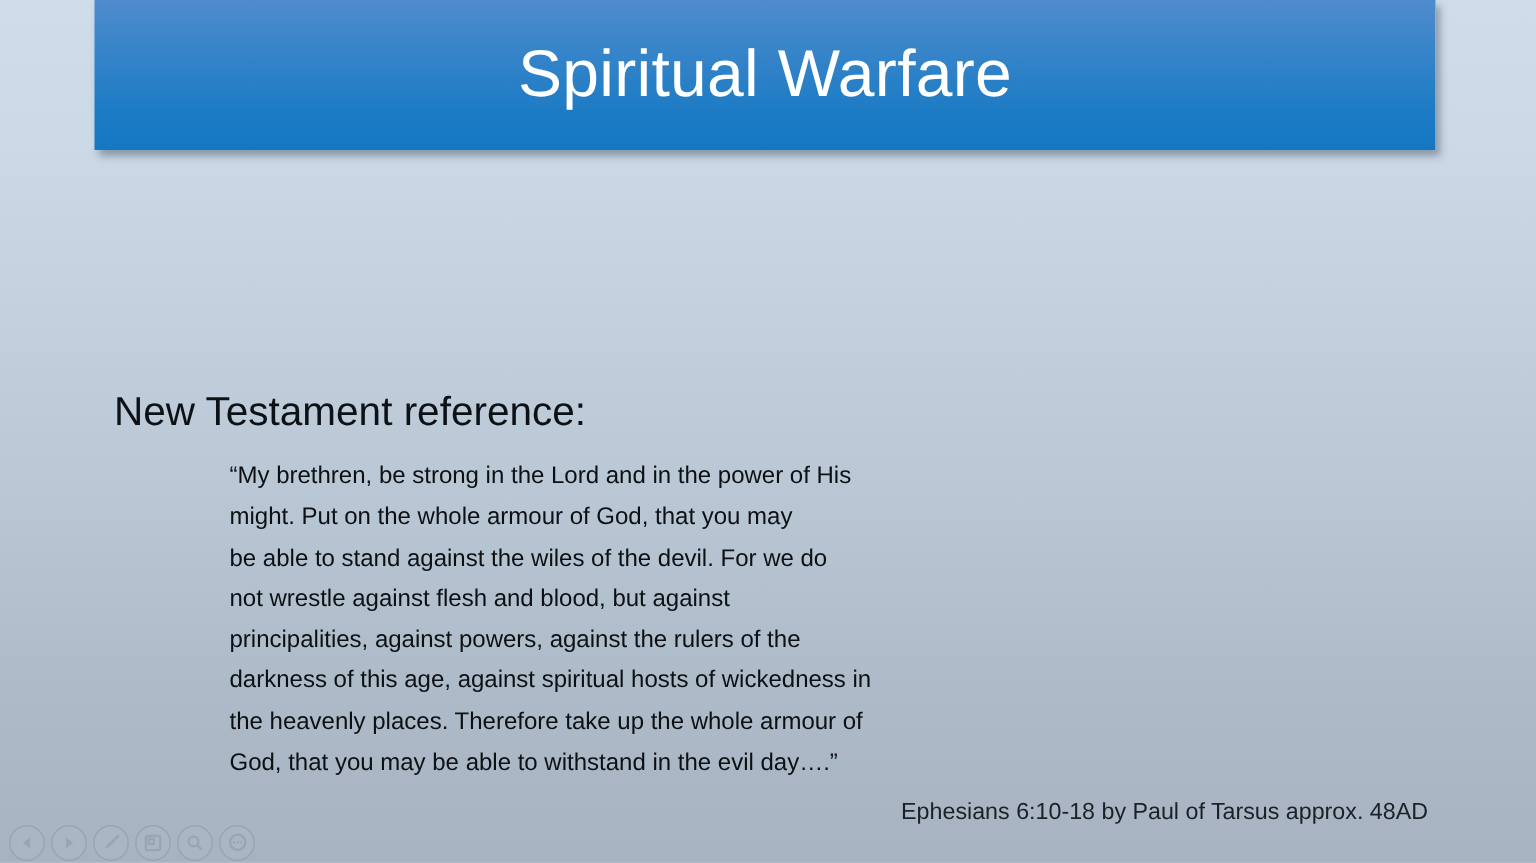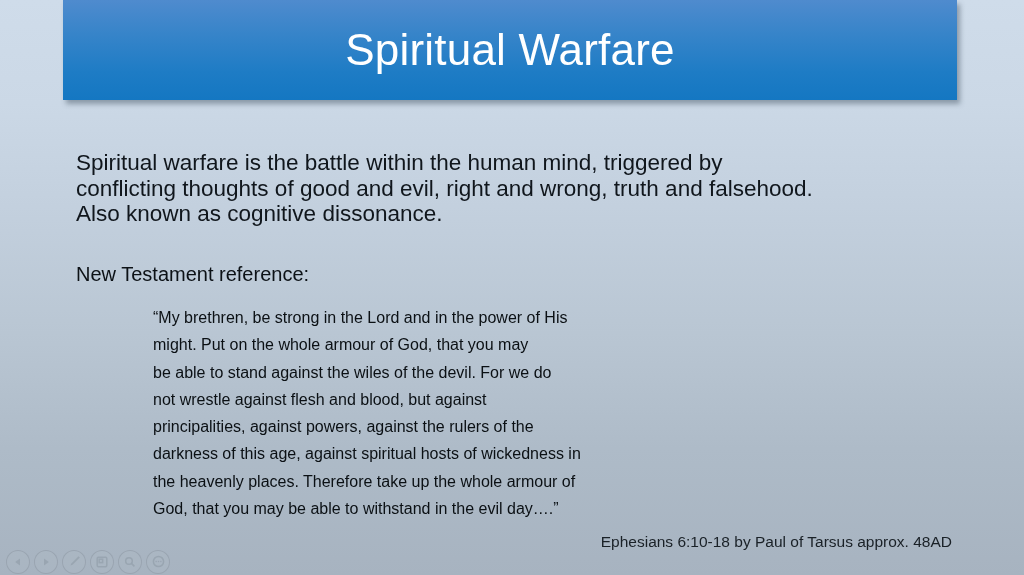--- a/index.html
+++ b/index.html
@@ -61,21 +61,21 @@
     font-size: 22.5px;
     line-height: 25.5px;
     white-space: pre-line;
   }
 
   #reference-heading {
     position: absolute;
     left: 76px;
     top: 258px;
     color: #0c1116;
-    font-size: 20px;
+    font-size: 27px;
     line-height: 32px;
     white-space: nowrap;
   }
 
   #scripture-quote {
     position: absolute;
     left: 153px;
     top: 304px;
     width: 800px;
     color: #0b1014;
@@ -129,23 +129,20 @@
 </style>
 </head>
 <body>
 
 <div id="slide">
 
   <div id="title-banner">
     <div id="title-text">Spiritual Warfare</div>
   </div>
 
-  <div id="intro-paragraph">Spiritual warfare is the battle within the human mind, triggered by
-conflicting thoughts of good and evil, right and wrong, truth and falsehood.
-Also known as cognitive dissonance.</div>
 
   <div id="reference-heading">New Testament reference:</div>
 
   <div id="scripture-quote">“My brethren, be strong in the Lord and in the power of His
 might. Put on the whole armour of God, that you may
 be able to stand against the wiles of the devil. For we do
 not wrestle against flesh and  blood, but against
 principalities, against powers, against the rulers of the
 darkness of this age, against spiritual hosts of wickedness in
 the heavenly places. Therefore take up the whole armour of

